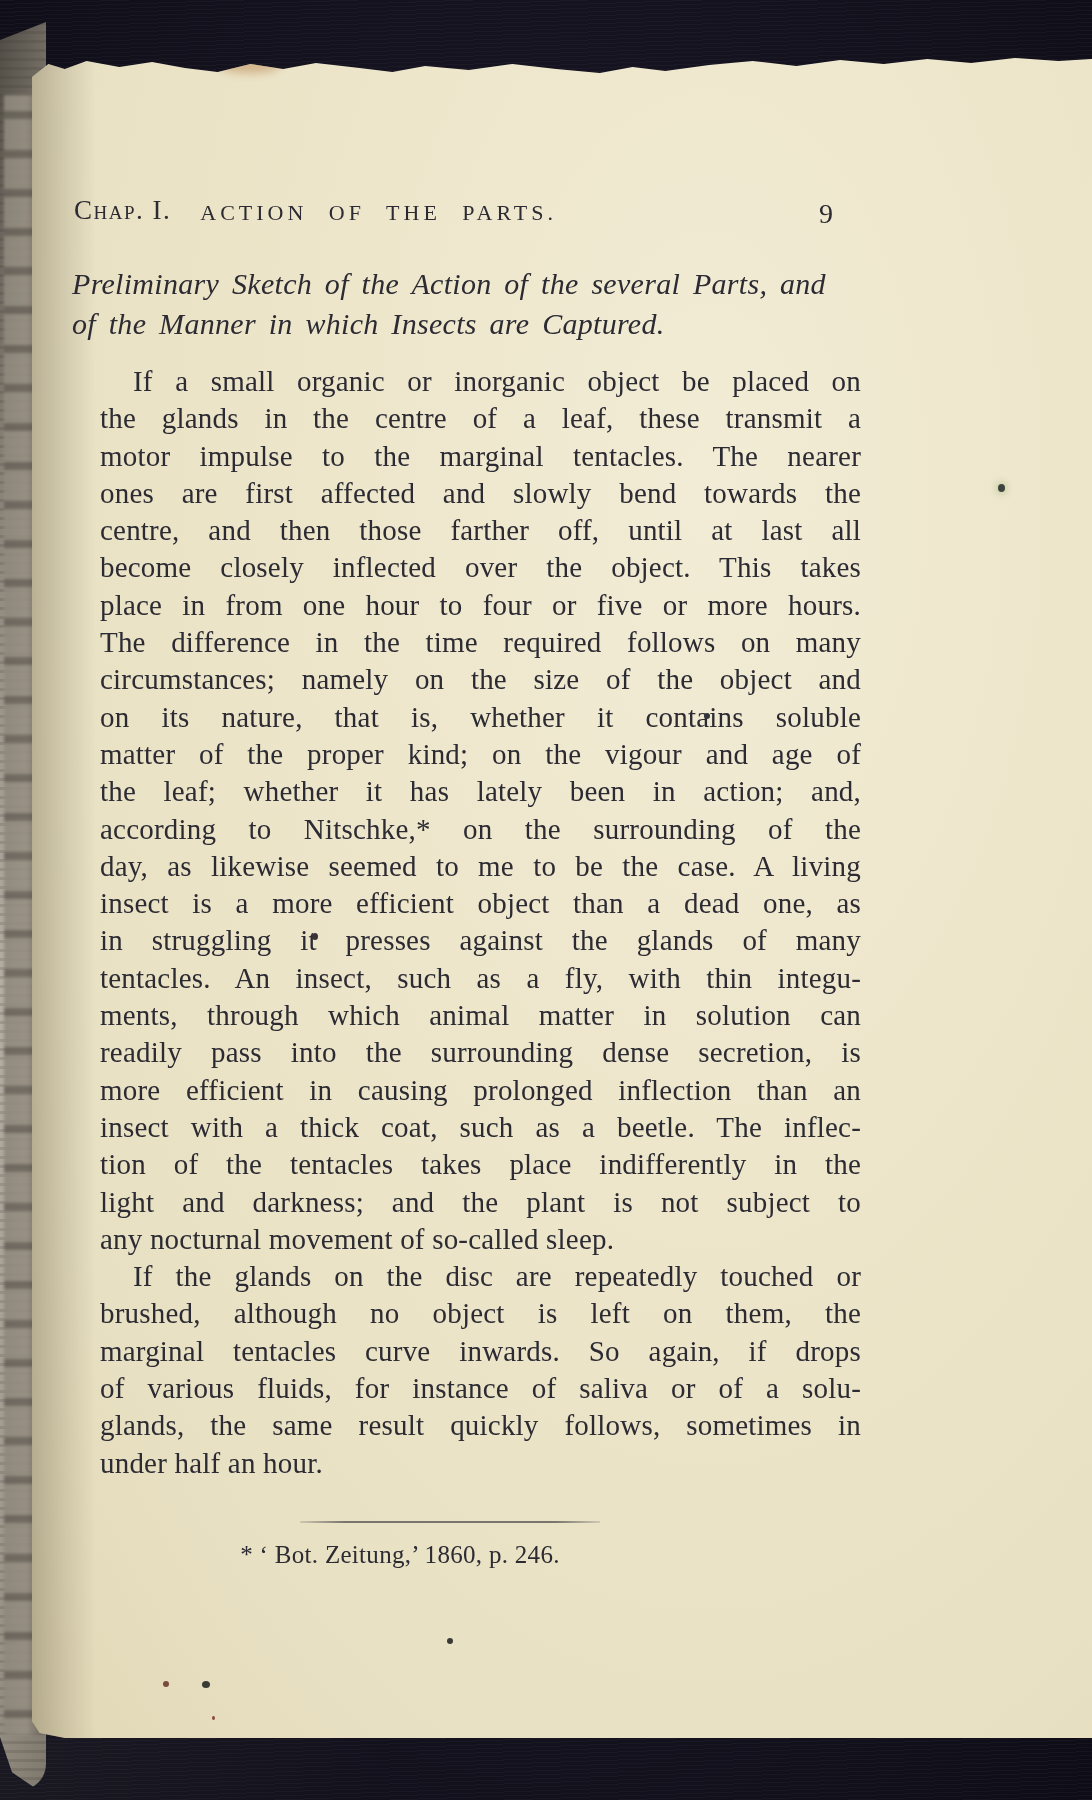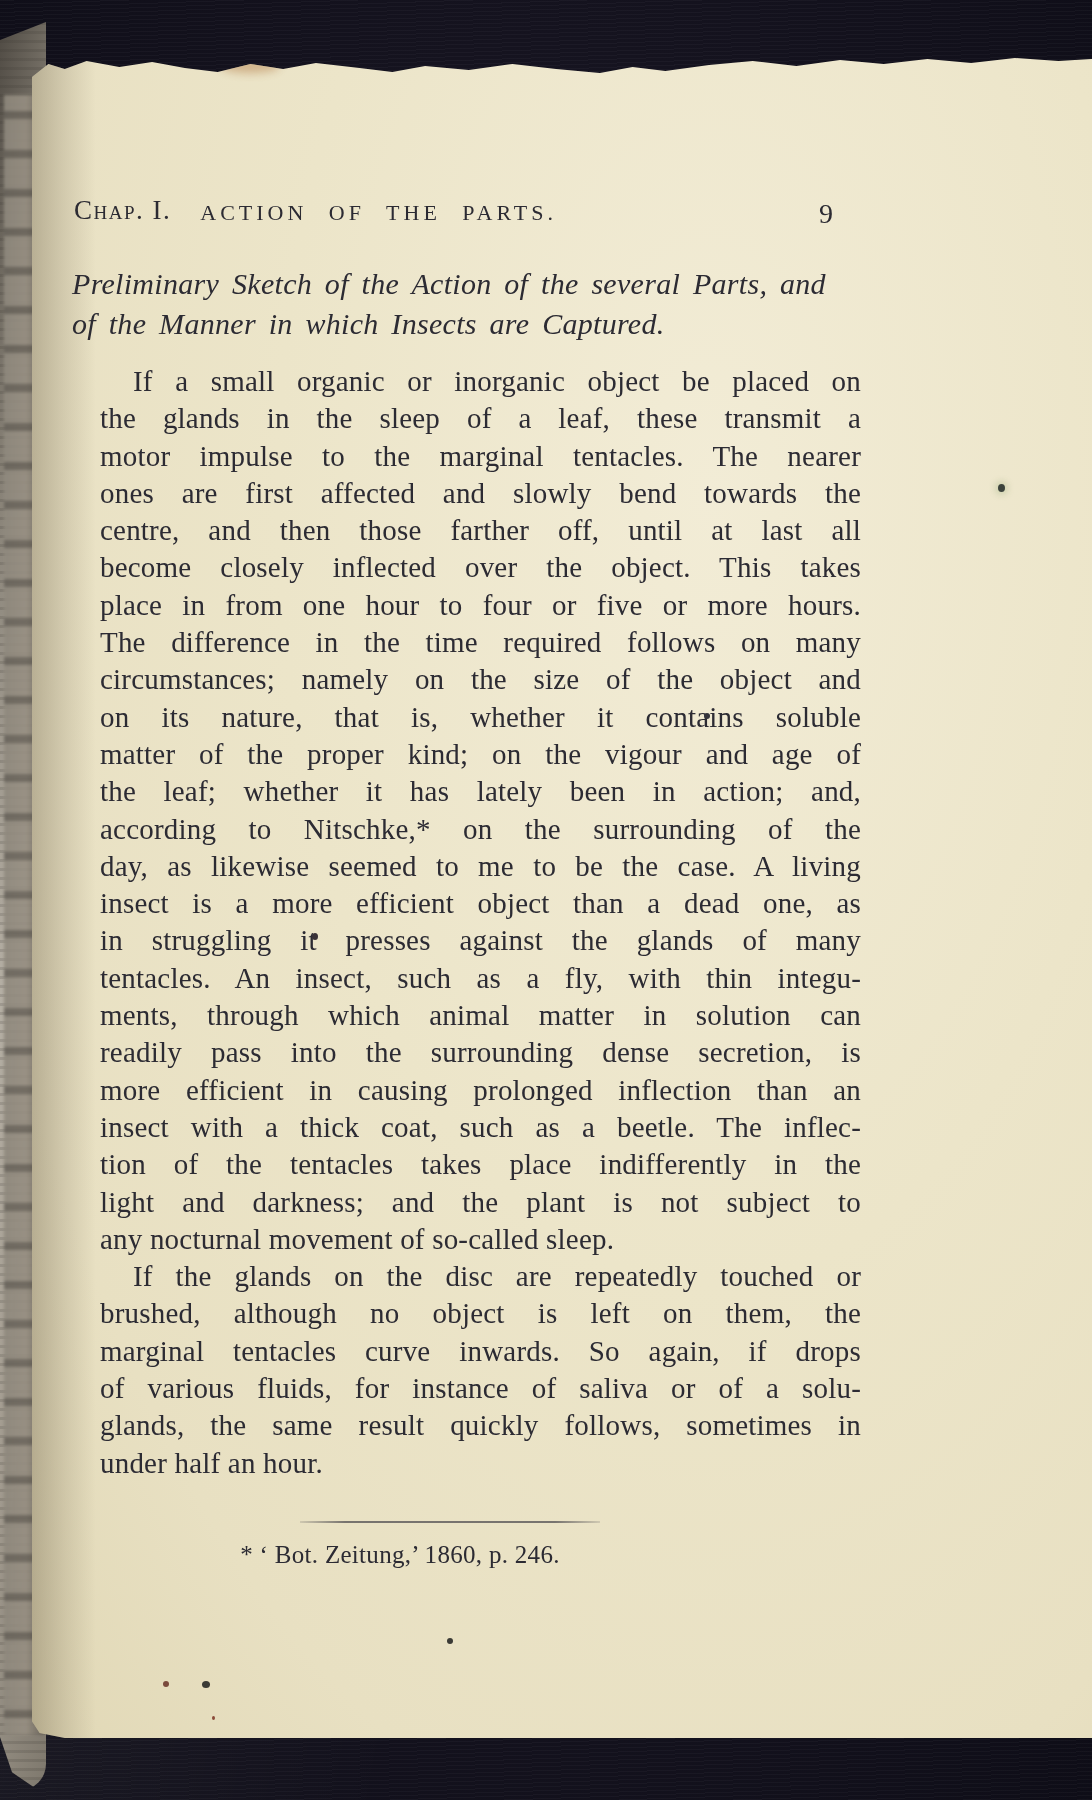--- a/index.html
+++ b/index.html
@@ -122,21 +122,21 @@
     </div>
 
     <div class="sec-heading">
       <div>Preliminary Sketch of the Action of the several Parts, and</div>
       <div>of the Manner in which Insects are Captured.</div>
     </div>
 
     <div class="body-block">
       <div class="para">
           <div class="tline">If a small organic or inorganic object be placed on</div>
-          <div class="tline">the glands in the sleep of a leaf, these transmit a</div>
+          <div class="tline">the glands in the centre of a leaf, these transmit a</div>
           <div class="tline">motor impulse to the marginal tentacles. The nearer</div>
           <div class="tline">ones are first affected and slowly bend towards the</div>
           <div class="tline">centre, and then those farther off, until at last all</div>
           <div class="tline">become closely inflected over the object. This takes</div>
           <div class="tline">place in from one hour to four or five or more hours.</div>
           <div class="tline">The difference in the time required follows on many</div>
           <div class="tline">circumstances; namely on the size of the object and</div>
           <div class="tline">on its nature, that is, whether it contains soluble</div>
           <div class="tline">matter of the proper kind; on the vigour and age of</div>
           <div class="tline">the leaf; whether it has lately been in action; and,</div>

